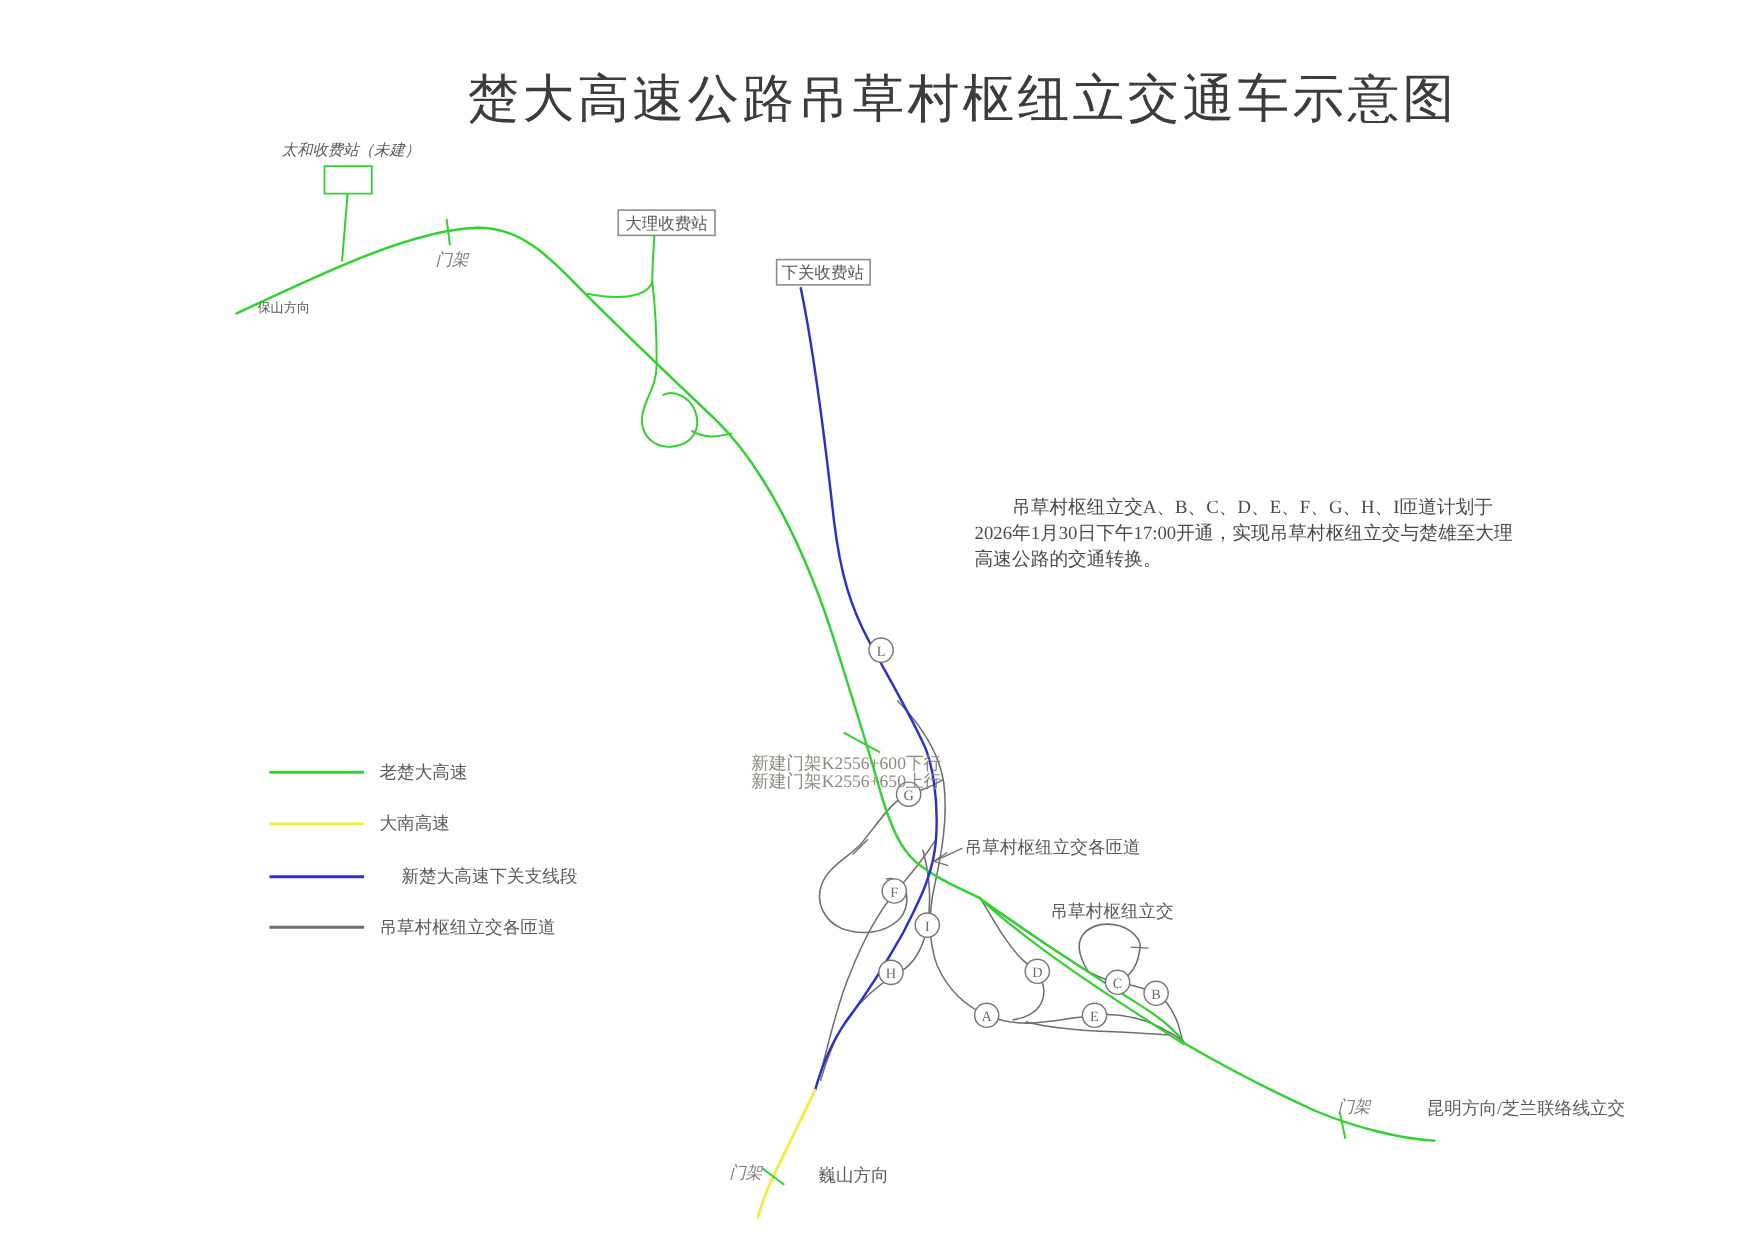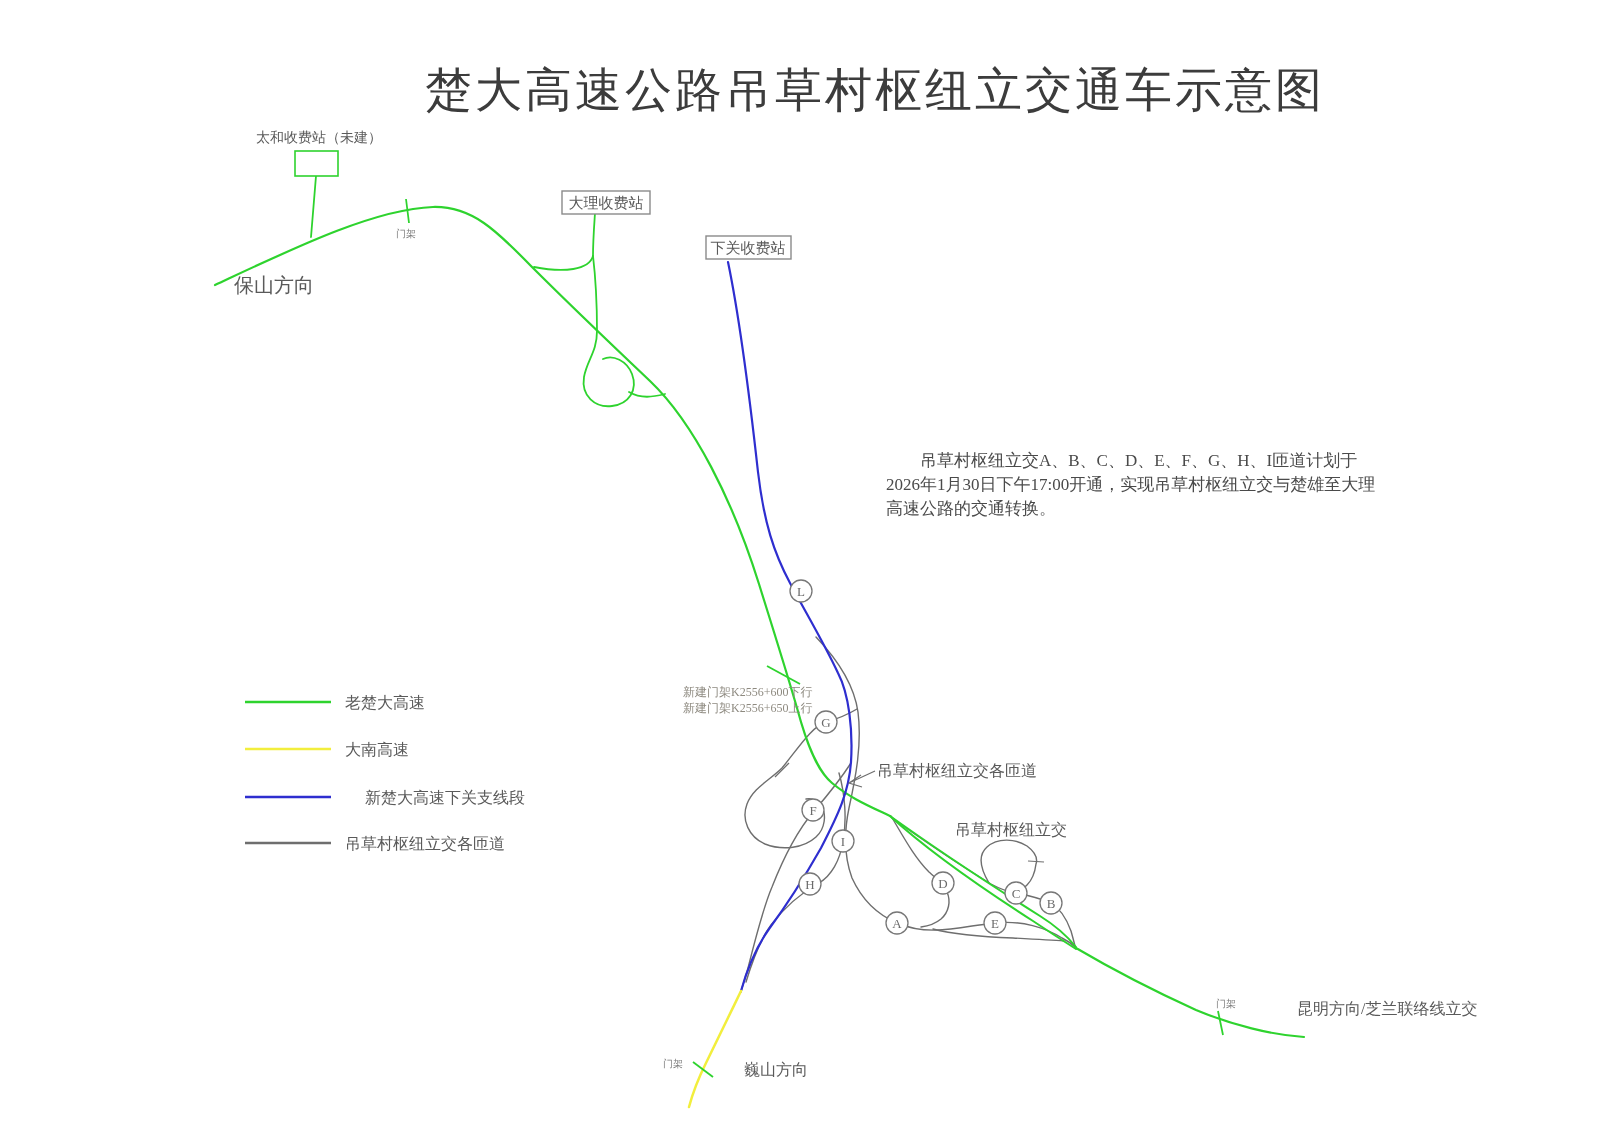--- a/index.html
+++ b/index.html
@@ -5,24 +5,24 @@
   html,body{margin:0;padding:0;}
   body{
     width:1600px;height:1131px;position:relative;background:#ffffff;
     font-family:"Liberation Serif","DejaVu Serif",serif;color:#5a5a5a;
     overflow:hidden;
   }
   svg{position:absolute;left:0;top:0;}
   .lbl{position:absolute;white-space:nowrap;line-height:1.2;}
   .title{font-size:47px;letter-spacing:3px;color:#3c3c3c;}
   .f16{font-size:16px;}
-  .f15{font-size:20px;}
+  .f15{font-size:12px;}
   .f14{font-size:14px;}
-  .f11{font-size:10px;color:#7d7d7d;}
-  .note{font-size:12px;color:#8e8a80;}
+  .f11{font-size:15px;color:#7d7d7d;font-style:italic;}
+  .note{font-size:16px;color:#8e8a80;}
   .para{
     font-size:17px;line-height:24px;color:#4a4a4a;white-space:normal;
     width:500px;text-indent:2em;margin-left:20px;
   }
   .road{fill:none;stroke-linecap:round;stroke-linejoin:round;}
   .ramp{fill:none;stroke:#6e6e6e;stroke-width:1.4;stroke-linecap:round;stroke-linejoin:round;}
   .tickG{stroke:#2ed32e;stroke-width:1.8;fill:none;}
   .tickR{stroke:#6e6e6e;stroke-width:1.2;fill:none;}
   .stnbox{fill:#ffffff;stroke:#8a8a8a;stroke-width:1.4;}
   .stntxt{font-size:15px;fill:#5a5a5a;text-anchor:middle;}
@@ -150,21 +150,21 @@
   <g>
     <line x1="245" y1="702" x2="331" y2="702" stroke-width="2.6" stroke="#2ed32e"></line>
     <line x1="245" y1="749" x2="331" y2="749" stroke-width="2.6" stroke="#f2ee3d"></line>
     <line x1="245" y1="797" x2="331" y2="797" stroke-width="2.6" stroke="#2e2ecf"></line>
     <line x1="245" y1="843" x2="331" y2="843" stroke-width="2.6" stroke="#6e6e6e"></line>
   </g>
 </svg>
 
 <div class="lbl title" style="left:405px;top:62px;margin-left:20px;">楚大高速公路吊草村枢纽立交通车示意图</div>
 
-<div class="lbl f14" style="left:256px;top:130px;">太和收费站（未建）</div>
+<div class="lbl f14" style="left:256px;top:130px;font-style:italic;">太和收费站（未建）</div>
 
 <div class="lbl f11" style="left:396px;top:228px;">门架</div>
 
 <div class="lbl f15" style="left:234px;top:273px;">保山方向</div>
 
 <div class="lbl para" style="left:866px;top:449px;">吊草村枢纽立交A、B、C、D、E、F、G、H、I匝道计划于2026年1月30日下午17:00开通，实现吊草村枢纽立交与楚雄至大理高速公路的交通转换。</div>
 
 <div class="lbl note" style="left:683px;top:685px;">新建门架K2556+600下行</div>
 <div class="lbl note" style="left:683px;top:701px;">新建门架K2556+650上行</div>
 

